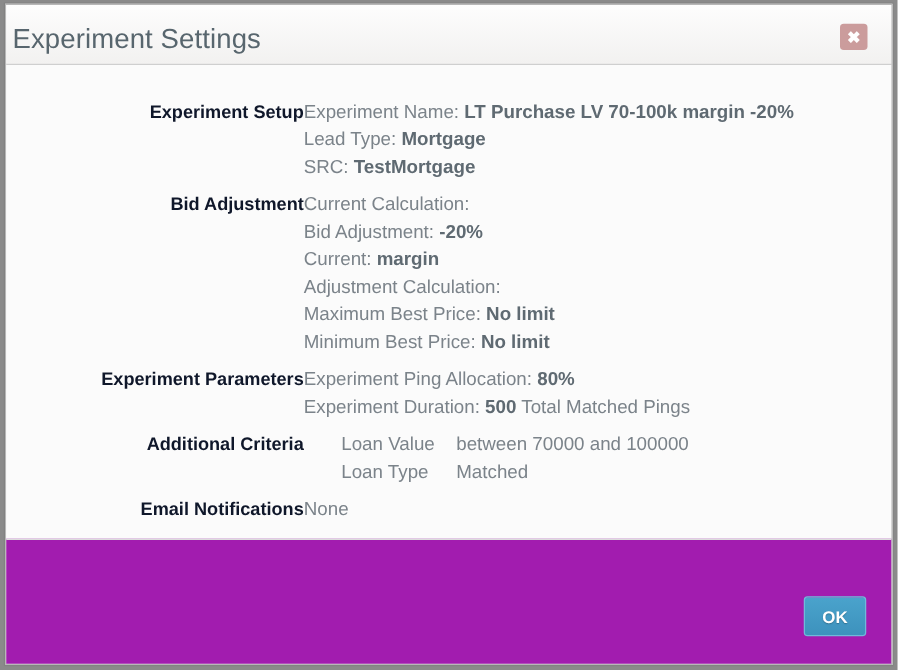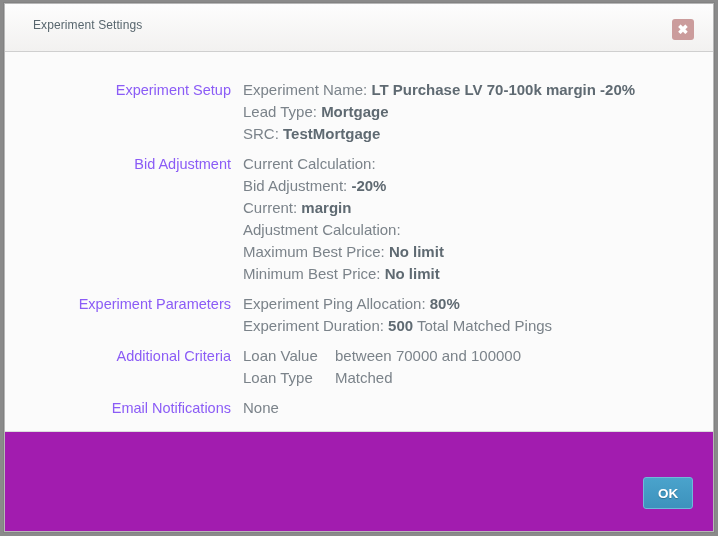--- a/index.html
+++ b/index.html
@@ -33,23 +33,23 @@
   .modal-header {
     position: relative;
     height: 48px;
     flex: 0 0 48px;
     background: linear-gradient(to bottom, #fdfdfd 0%, #f2f1f0 100%);
     border-bottom: 1px solid #cfcfcf;
   }
 
   .modal-title {
     position: absolute;
-    left: 28px;
+    left: 5px;
     top: 14px;
-    font-size: 12px;
+    font-size: 22px;
     color: #58666e;
     letter-spacing: 0.1px;
     white-space: nowrap;
   }
 
   .close-button {
     position: absolute;
     right: 19px;
     top: 15px;
     width: 22px;
@@ -79,25 +79,25 @@
   .row {
     display: flex;
     align-items: flex-start;
     margin-bottom: 8px;
   }
 
   .row-label {
     width: 238px;
     flex: 0 0 238px;
     text-align: right;
-    padding-right: 12px;
     font-size: 14.5px;
-    color: #8b5cf6;
-    line-height: 22px;
-    white-space: nowrap;
+    color: #0f172a;
+    line-height: 22px;
+    white-space: nowrap;
+    font-weight: bold;
   }
 
   .row-values {
     flex: 1 1 auto;
     font-size: 15px;
     color: #7b838a;
     line-height: 22px;
   }
 
   .value-line {
@@ -112,20 +112,21 @@
 
   
   .kv-line {
     display: flex;
     line-height: 22px;
     white-space: nowrap;
   }
   .kv-key {
     width: 92px;
     flex: 0 0 92px;
+    margin-left: 30px;
   }
   .kv-val { flex: 1 1 auto; }
 
   
   .modal-footer {
     flex: 0 0 100px;
     height: 100px;
     background: #a21caf;
     border-top: 1px solid #dcdcdc;
     position: relative;

